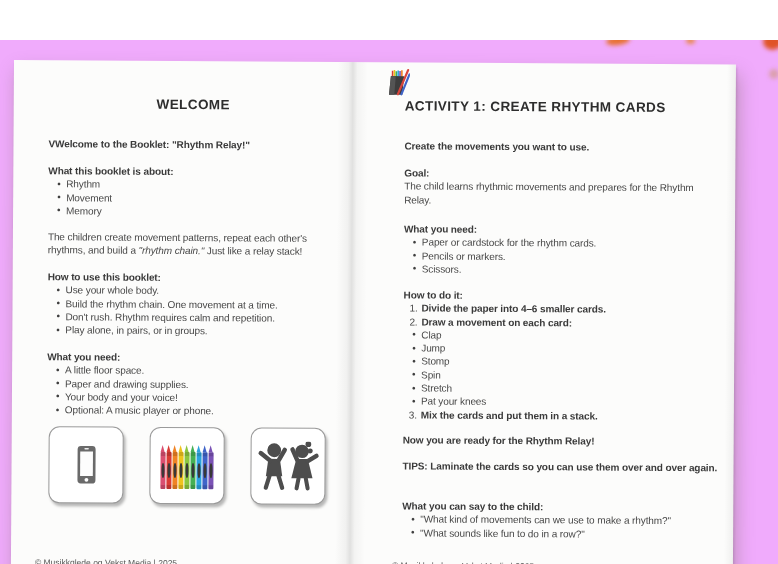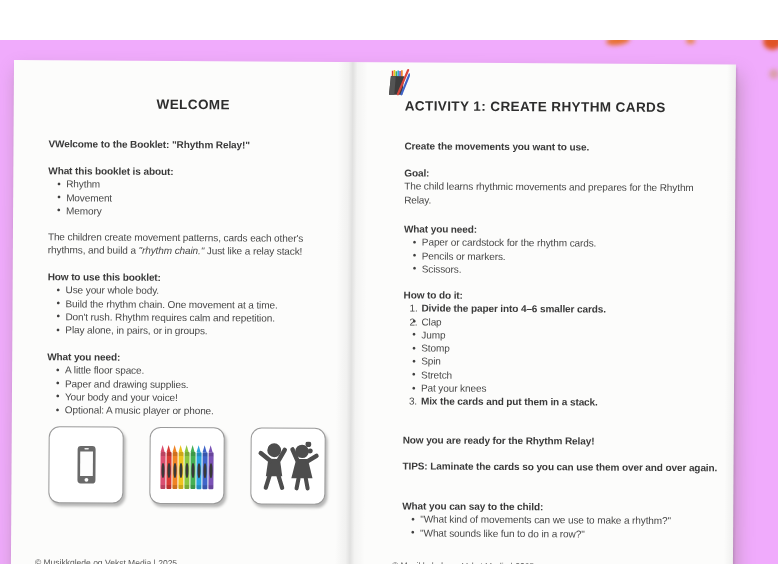--- a/index.html
+++ b/index.html
@@ -108,21 +108,21 @@
 
       <div class="sec s-about">
         <div class="h nowrap">What this booklet is about:</div>
         <ul>
           <li>Rhythm</li>
           <li>Movement</li>
           <li>Memory</li>
         </ul>
       </div>
 
-      <div class="sec s-desc"><span>The children create movement patterns, cards each other's rhythms, and build a </span><span class="it">"rhythm chain."</span><span> Just like a relay stack!</span></div>
+      <div class="sec s-desc"><span>The children create movement patterns, repeat each other's rhythms, and build a </span><span class="it">"rhythm chain."</span><span> Just like a relay stack!</span></div>
 
       <div class="sec s-how">
         <div class="h nowrap">How to use this booklet:</div>
         <ul>
           <li class="nowrap">Use your whole body.</li>
           <li class="nowrap">Build the rhythm chain. One movement at a time.</li>
           <li class="nowrap">Don't rush. Rhythm requires calm and repetition.</li>
           <li class="nowrap">Play alone, in pairs, or in groups.</li>
         </ul>
       </div>
@@ -218,21 +218,21 @@
           <li class="nowrap">Scissors.</li>
         </ul>
       </div>
 
       <div class="sec s-how">
         <div class="h nowrap">How to do it:</div>
         <div class="step">
           <span class="n">1.</span><span>Divide the paper into 4–6 smaller cards.</span>
         </div>
         <div class="step">
-          <span class="n">2.</span>
+          <span class="n">2.</span><span>Draw a movement on each card:</span>
         </div>
         <ul>
           <li>Clap</li>
           <li>Jump</li>
           <li>Stomp</li>
           <li>Spin</li>
           <li>Stretch</li>
           <li>Pat your knees</li>
         </ul>
         <div class="step">

